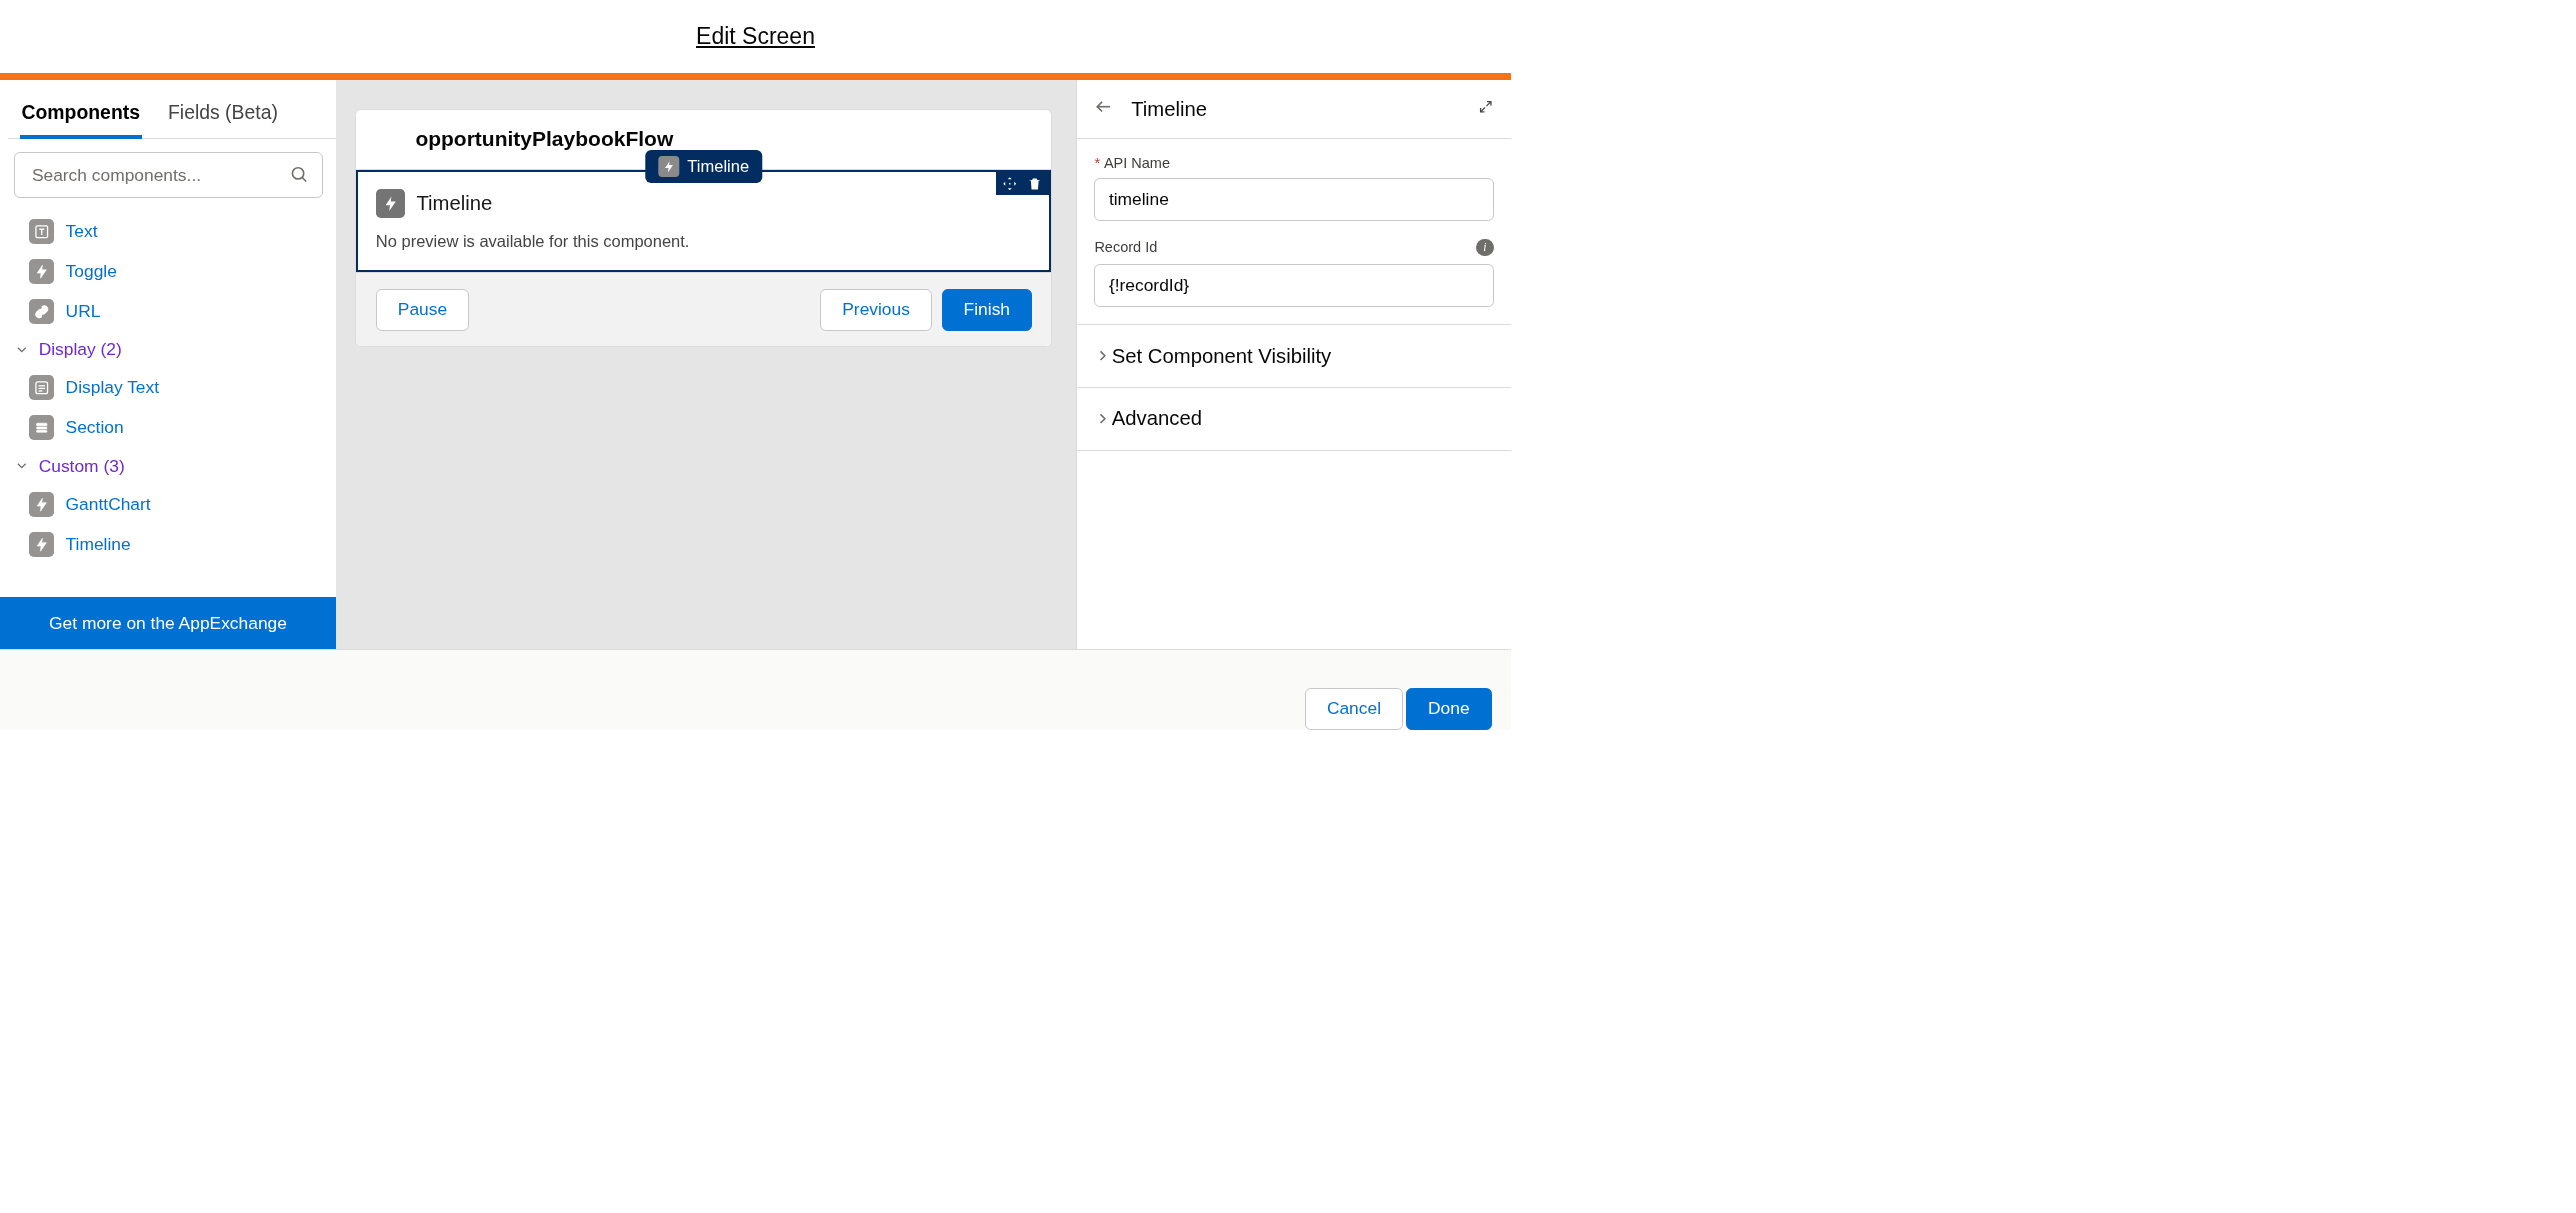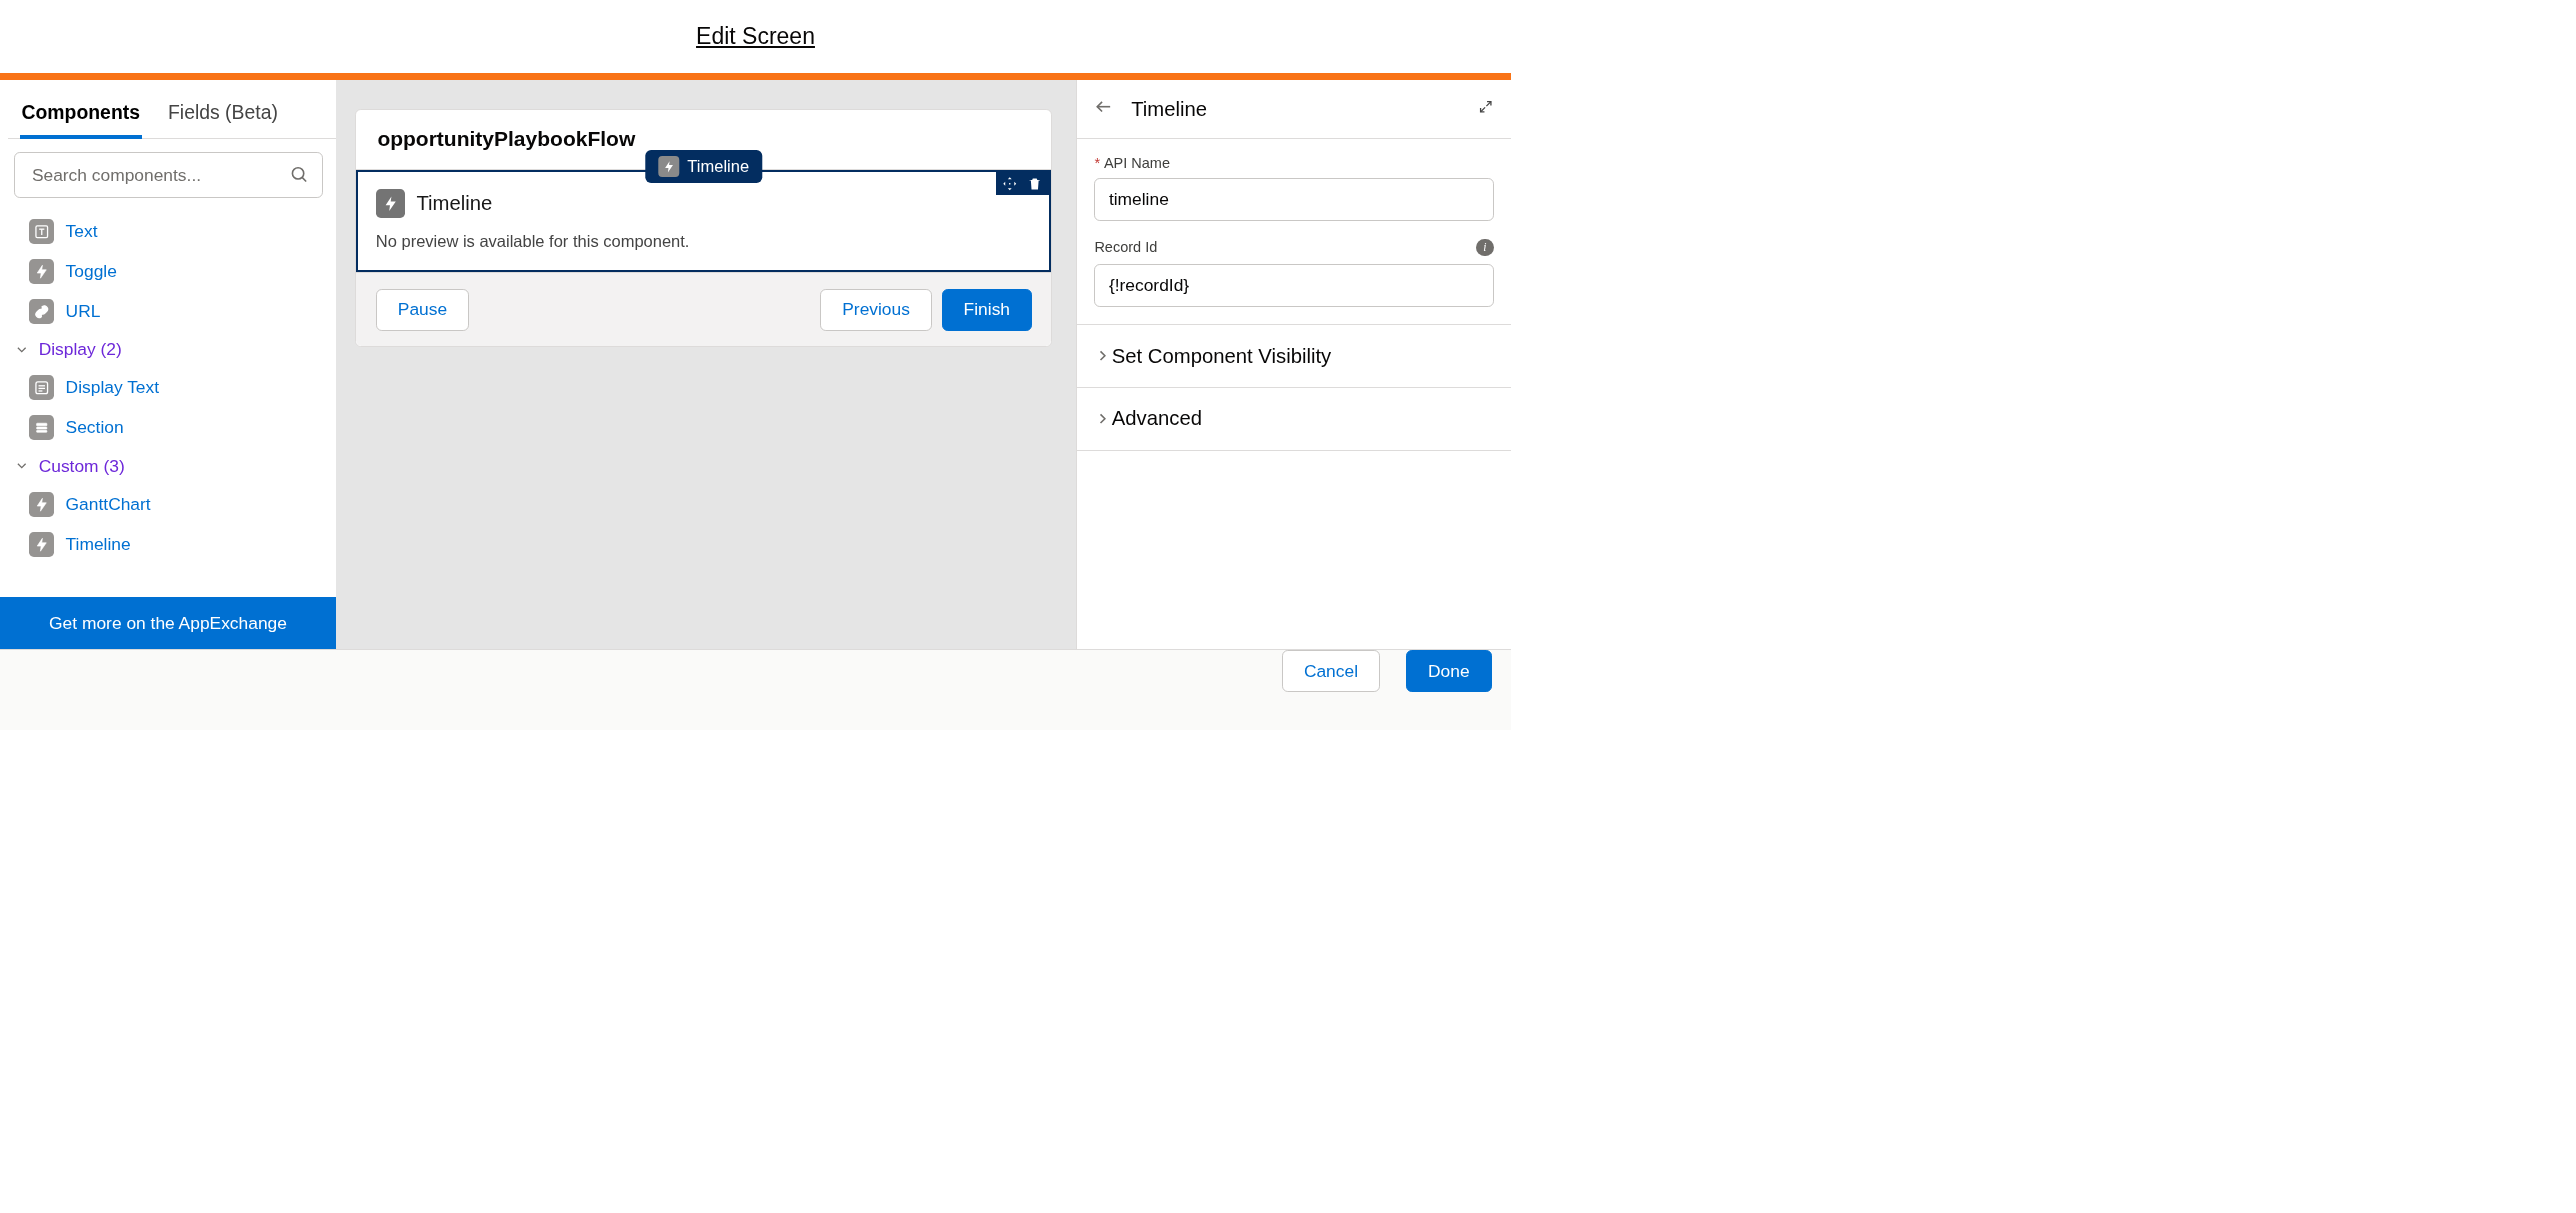--- a/index.html
+++ b/index.html
@@ -45,21 +45,21 @@
   .category-header .chev { width: 15.5px; height: 15.5px; stroke: #706e6b; stroke-width: 2; fill:none; }
 
   .appx-banner {
     background: #0070d2; color: #fff; height: 52px;
     display: flex; align-items: center; justify-content: center; font-size: 17.4px; cursor: pointer;
   }
 
   
   .center { flex: 1; padding: 29px 19.4px; overflow: auto; }
   .screen-card { background:#fff; border:1px solid #dddbda; border-radius:5.8px; width: 100%; max-width: 697px; }
-  .screen-title-row { padding: 17.4px 21px; font-size: 21px; font-weight: 700; }
+  .screen-title-row { padding: 17.4px 21px; font-size: 21px; font-weight: 700; margin-left: 38px; }
 
   .selected-comp-wrap { position: relative; border-top:1px solid #dddbda; }
   .selected-chip {
     position: absolute; top: -19.4px; left: 50%; transform: translateX(-50%);
     background: #032d60; color: #fff; border-radius: 5.8px; padding: 5.8px 13.5px;
     display: flex; align-items: center; gap: 7.7px; font-size: 16.5px; z-index:3;
   }
   .selected-chip .chip-icon {
     width:21px; height:21px; background:#8a8a8a; border-radius:3.9px;
     display:flex; align-items:center; justify-content:center;
@@ -123,21 +123,21 @@
 
   .accordion {
     display:flex; align-items:center; gap:0; padding: 19.4px 17.4px; border-bottom:1px solid #dddbda;
     font-size:20.3px; cursor:pointer;
   }
   .accordion .chev { width:17.4px; height:17.4px; stroke:#706e6b; stroke-width:2.2; fill:none;}
 
   
   .app-footer {
     height: 81px; border-top:1px solid #dddbda; background:#fafaf9;
-    display:flex; justify-content:flex-end; align-items:flex-start; gap:26px; padding:0 19.4px;
+    display:flex; justify-content:flex-end; align-items:flex-end; gap:3px; padding:0 19.4px;
   }
 </style>
 </head>
 <body>
 
 <div class="header">
   <h1>Edit Screen</h1>
 </div>
 
 <div class="main">

